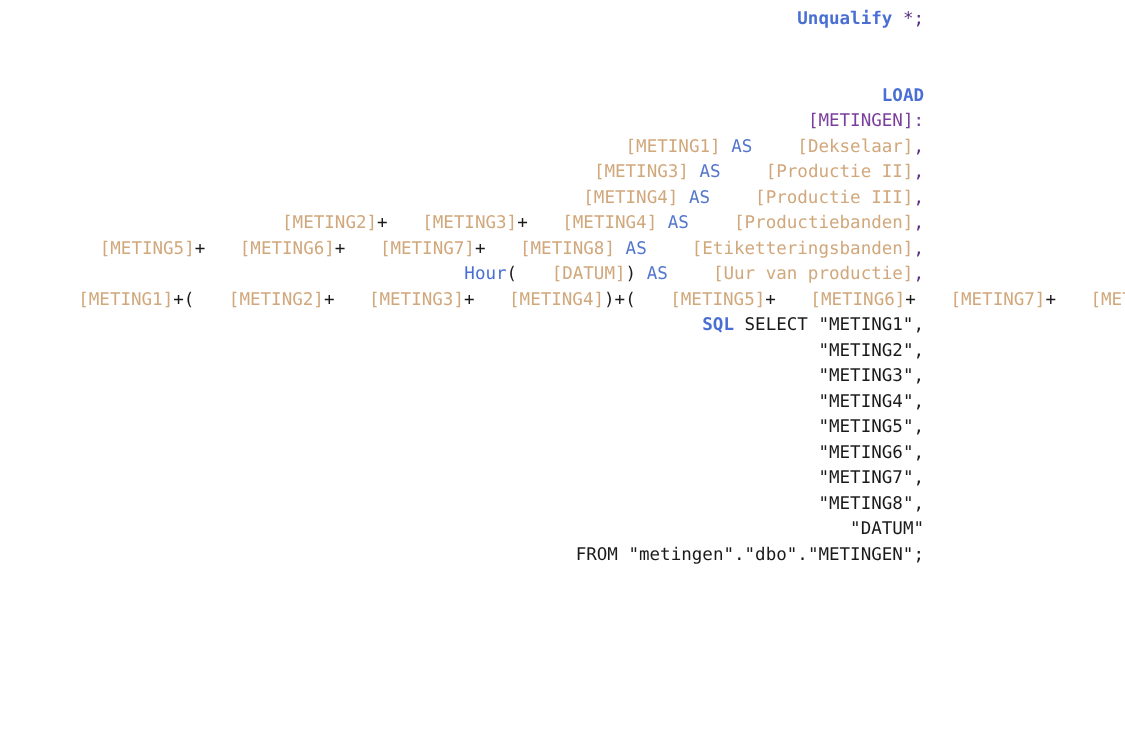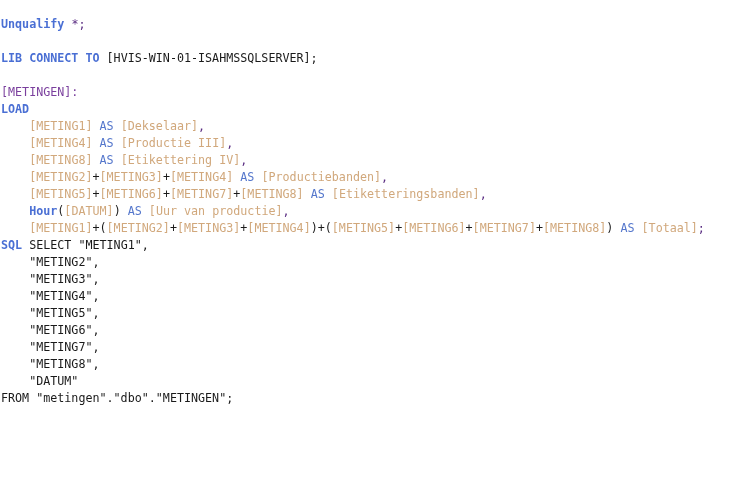--- a/index.html
+++ b/index.html
@@ -10,58 +10,58 @@
   body {
     width: 750px;
     height: 501px;
     overflow: hidden;
     font-family: "DejaVu Sans Mono", "Liberation Mono", monospace;
   }
   #editor {
     width: 616px;
     height: 501px;
     background: #ffffff;
-    padding: 16px 0 0 0;
+    padding: 4px 0 0 0;
     box-sizing: border-box;
+    text-align: right;
   }
   .code-line {
     height: 17px;
     line-height: 17px;
     font-size: 11.7px;
     white-space: pre;
     font-family: "DejaVu Sans Mono", "Liberation Mono", monospace;
     letter-spacing: 0px;
     color: #1a1a1a;
     padding-left: 1px;
   }
   .code-line span { white-space: pre; }
   .tok-kw       { color: #4a6fd4; font-weight: bold; }
-  .tok-fn       { color: #4a6fd4; font-weight: bold; }
+  .tok-fn       { color: #4a6fd4; font-weight: normal; }
   .tok-as       { color: #5577cc; font-weight: normal; }
   .tok-sqlkw    { color: #4a6fd4; font-weight: bold; }
   .tok-label    { color: #7a3f9d; }
-  .tok-field    { color: #d1a87c; }
+  .tok-field    { color: #d1a87c; margin-left: 23px; }
   .tok-plain    { color: #1a1a1a; }
   .tok-punct    { color: #5a2d82; }
   .tok-op       { color: #1a1a1a; }
   .blank { height: 17px; }
 </style>
 </head>
 <body>
 
 <div id="editor">
     <div class="code-line"><span class="tok-kw">Unqualify</span><span class="tok-plain"> </span><span class="tok-punct">*;</span></div>
     <div class="code-line blank">&nbsp;</div>
-    <div class="code-line"><span class="tok-kw">LIB CONNECT TO</span><span class="tok-plain"> [HVIS-WIN-01-ISAHMSSQLSERVER];</span></div>
     <div class="code-line blank">&nbsp;</div>
+    <div class="code-line"><span class="tok-kw">LOAD</span></div>
     <div class="code-line"><span class="tok-label">[METINGEN]:</span></div>
-    <div class="code-line"><span class="tok-kw">LOAD</span></div>
     <div class="code-line"><span class="tok-plain">    </span><span class="tok-field">[METING1]</span><span class="tok-plain"> </span><span class="tok-as">AS</span><span class="tok-plain"> </span><span class="tok-field">[Dekselaar]</span><span class="tok-punct">,</span></div>
+    <div class="code-line"><span class="tok-plain">    </span><span class="tok-field">[METING3]</span><span class="tok-plain"> </span><span class="tok-as">AS</span><span class="tok-plain"> </span><span class="tok-field">[Productie II]</span><span class="tok-punct">,</span></div>
     <div class="code-line"><span class="tok-plain">    </span><span class="tok-field">[METING4]</span><span class="tok-plain"> </span><span class="tok-as">AS</span><span class="tok-plain"> </span><span class="tok-field">[Productie III]</span><span class="tok-punct">,</span></div>
-    <div class="code-line"><span class="tok-plain">    </span><span class="tok-field">[METING8]</span><span class="tok-plain"> </span><span class="tok-as">AS</span><span class="tok-plain"> </span><span class="tok-field">[Etikettering IV]</span><span class="tok-punct">,</span></div>
     <div class="code-line"><span class="tok-plain">    </span><span class="tok-field">[METING2]</span><span class="tok-op">+</span><span class="tok-field">[METING3]</span><span class="tok-op">+</span><span class="tok-field">[METING4]</span><span class="tok-plain"> </span><span class="tok-as">AS</span><span class="tok-plain"> </span><span class="tok-field">[Productiebanden]</span><span class="tok-punct">,</span></div>
     <div class="code-line"><span class="tok-plain">    </span><span class="tok-field">[METING5]</span><span class="tok-op">+</span><span class="tok-field">[METING6]</span><span class="tok-op">+</span><span class="tok-field">[METING7]</span><span class="tok-op">+</span><span class="tok-field">[METING8]</span><span class="tok-plain"> </span><span class="tok-as">AS</span><span class="tok-plain"> </span><span class="tok-field">[Etiketteringsbanden]</span><span class="tok-punct">,</span></div>
     <div class="code-line"><span class="tok-plain">    </span><span class="tok-fn">Hour</span><span class="tok-op">(</span><span class="tok-field">[DATUM]</span><span class="tok-op">)</span><span class="tok-plain"> </span><span class="tok-as">AS</span><span class="tok-plain"> </span><span class="tok-field">[Uur van productie]</span><span class="tok-punct">,</span></div>
     <div class="code-line"><span class="tok-plain">    </span><span class="tok-field">[METING1]</span><span class="tok-op">+(</span><span class="tok-field">[METING2]</span><span class="tok-op">+</span><span class="tok-field">[METING3]</span><span class="tok-op">+</span><span class="tok-field">[METING4]</span><span class="tok-op">)+(</span><span class="tok-field">[METING5]</span><span class="tok-op">+</span><span class="tok-field">[METING6]</span><span class="tok-op">+</span><span class="tok-field">[METING7]</span><span class="tok-op">+</span><span class="tok-field">[METING8]</span><span class="tok-op">)</span><span class="tok-plain"> </span><span class="tok-as">AS</span><span class="tok-plain"> </span><span class="tok-field">[Totaal]</span><span class="tok-punct">;</span></div>
     <div class="code-line"><span class="tok-sqlkw">SQL</span><span class="tok-plain"> SELECT "METING1",</span></div>
     <div class="code-line"><span class="tok-plain">    "METING2",</span></div>
     <div class="code-line"><span class="tok-plain">    "METING3",</span></div>
     <div class="code-line"><span class="tok-plain">    "METING4",</span></div>
     <div class="code-line"><span class="tok-plain">    "METING5",</span></div>
     <div class="code-line"><span class="tok-plain">    "METING6",</span></div>

